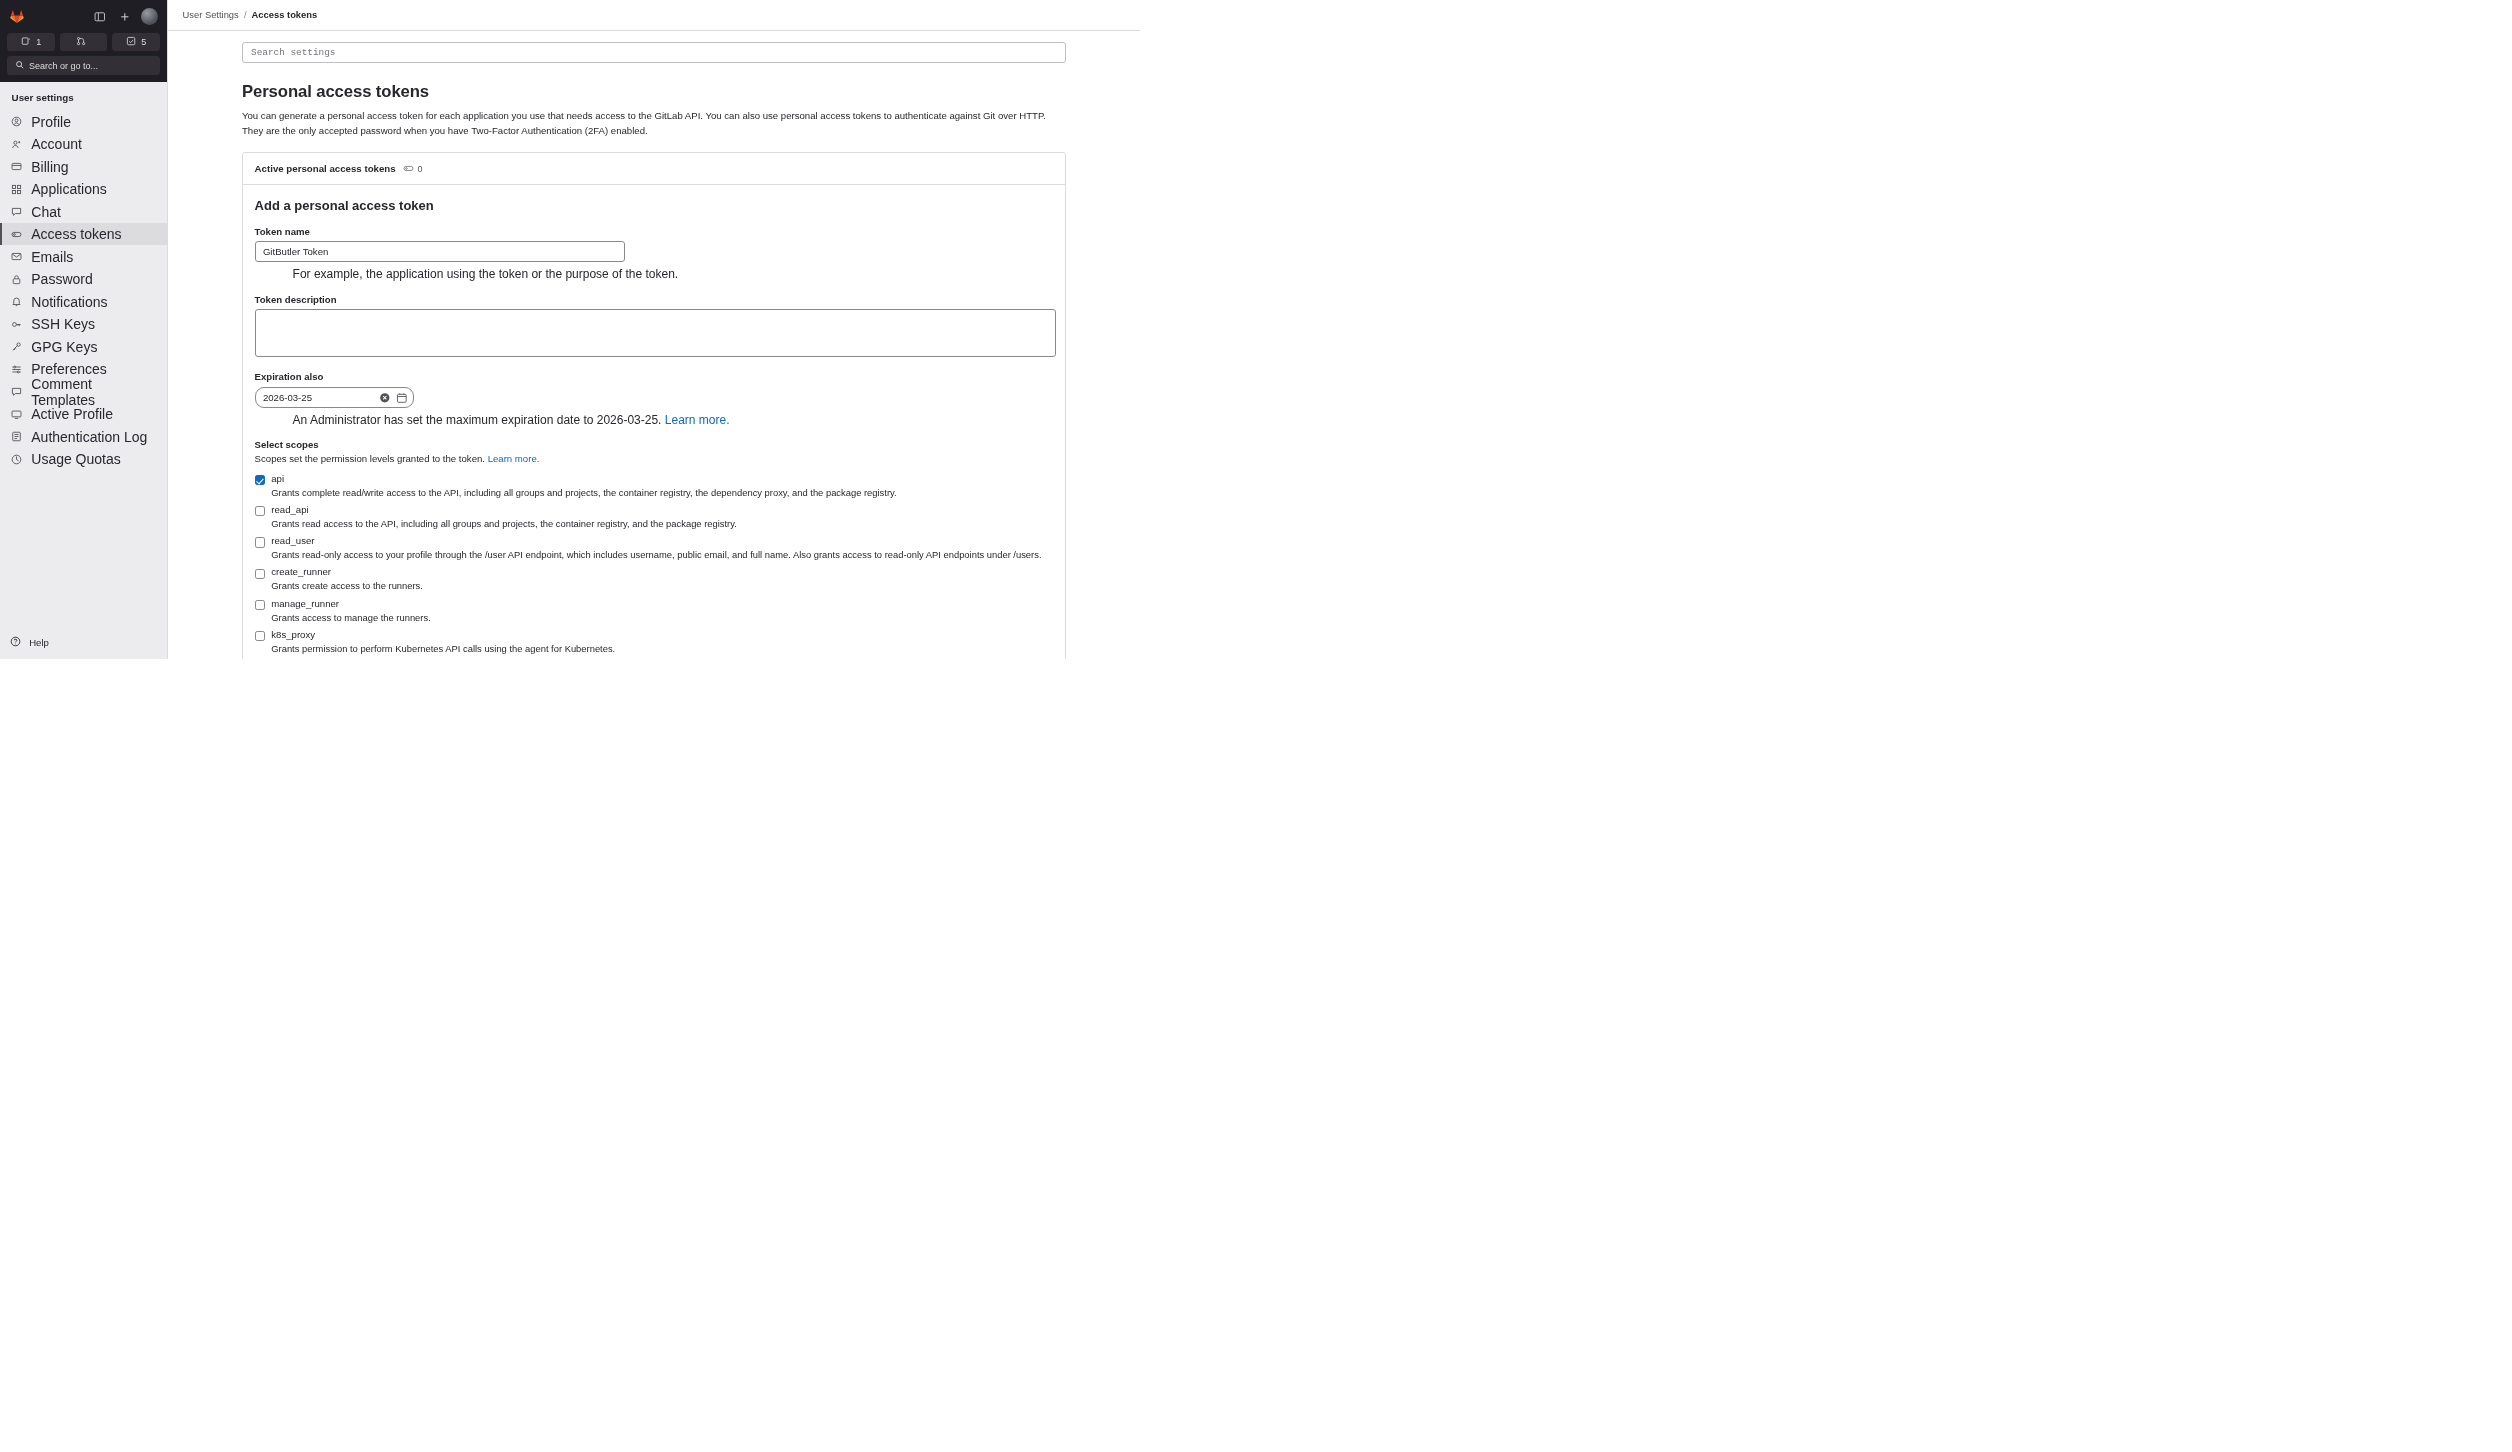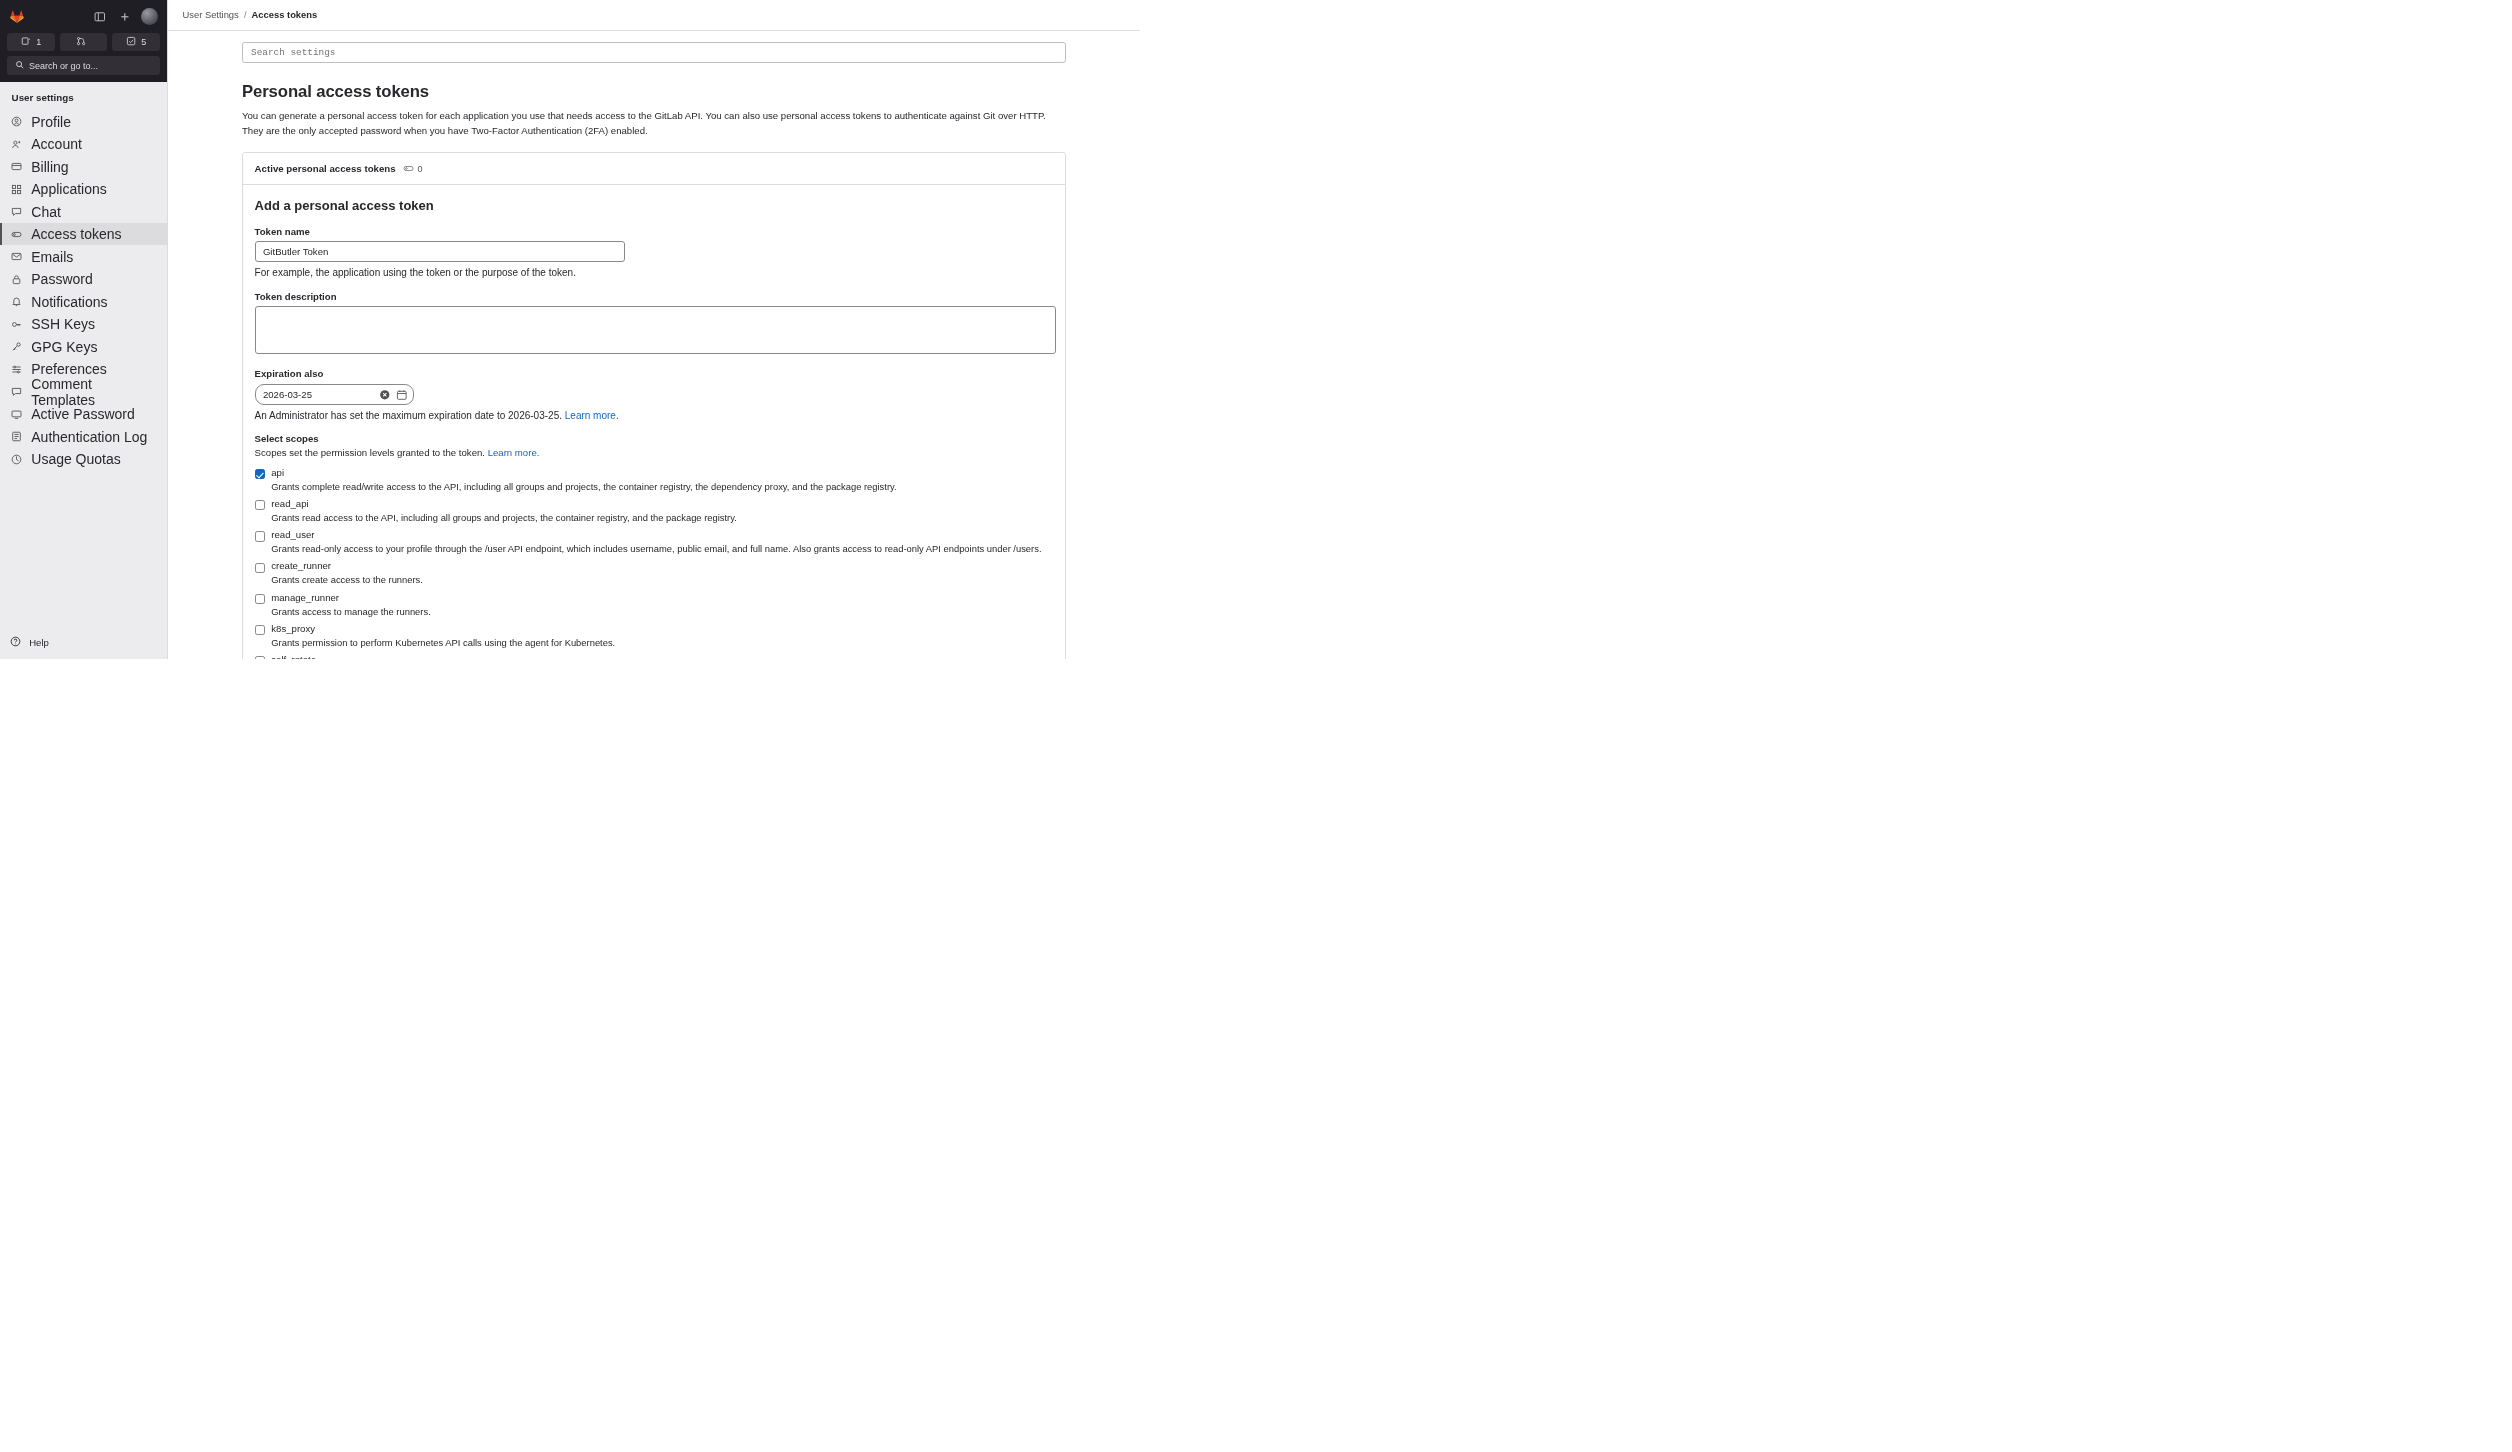--- a/index.html
+++ b/index.html
@@ -194,21 +194,21 @@
   .text-input {
     width: 370px;
     height: 21px;
     border: 0.7px solid #89888d;
     border-radius: 2.9px;
     padding: 0 7.3px;
     font-size: 9.6px;
     color: #28272d;
     font-family: "Liberation Sans", sans-serif;
   }
-  .help-text { font-size: 10px; color: #28272d; margin-top: 5.1px; }
+  .help-text { font-size: 12px; color: #28272d; margin-top: 5.1px; margin-left: 38px; }
   .textarea {
     width: 801px;
     height: 48px;
     border: 0.7px solid #89888d;
     border-radius: 2.9px;
     padding: 5.1px 7.3px;
     font-size: 9.6px;
     font-family: "Liberation Sans", sans-serif;
     resize: none;
     color: #28272d;
@@ -467,21 +467,21 @@
       </span>
       <span>Comment Templates</span>
     </div>
     <div class="sb-item">
       <span class="ic">
         <svg width="11" height="11" viewBox="0 0 16 16" fill="none" stroke="currentColor" stroke-width="1.3">
             <rect x="1.5" y="3" width="13" height="8.4" rx="1.2"></rect>
             <line x1="5.5" y1="13.6" x2="10.5" y2="13.6"></line>
           </svg>
       </span>
-      <span>Active Password</span>
+      <span>Active Profile</span>
     </div>
     <div class="sb-item">
       <span class="ic">
         <svg width="11" height="11" viewBox="0 0 16 16" fill="none" stroke="currentColor" stroke-width="1.3">
             <rect x="2.5" y="1.8" width="11" height="12.4" rx="1.2"></rect>
             <line x1="5" y1="5" x2="11" y2="5"></line>
             <line x1="5" y1="8" x2="11" y2="8"></line>
             <line x1="5" y1="11" x2="9" y2="11"></line>
           </svg>
       </span>

